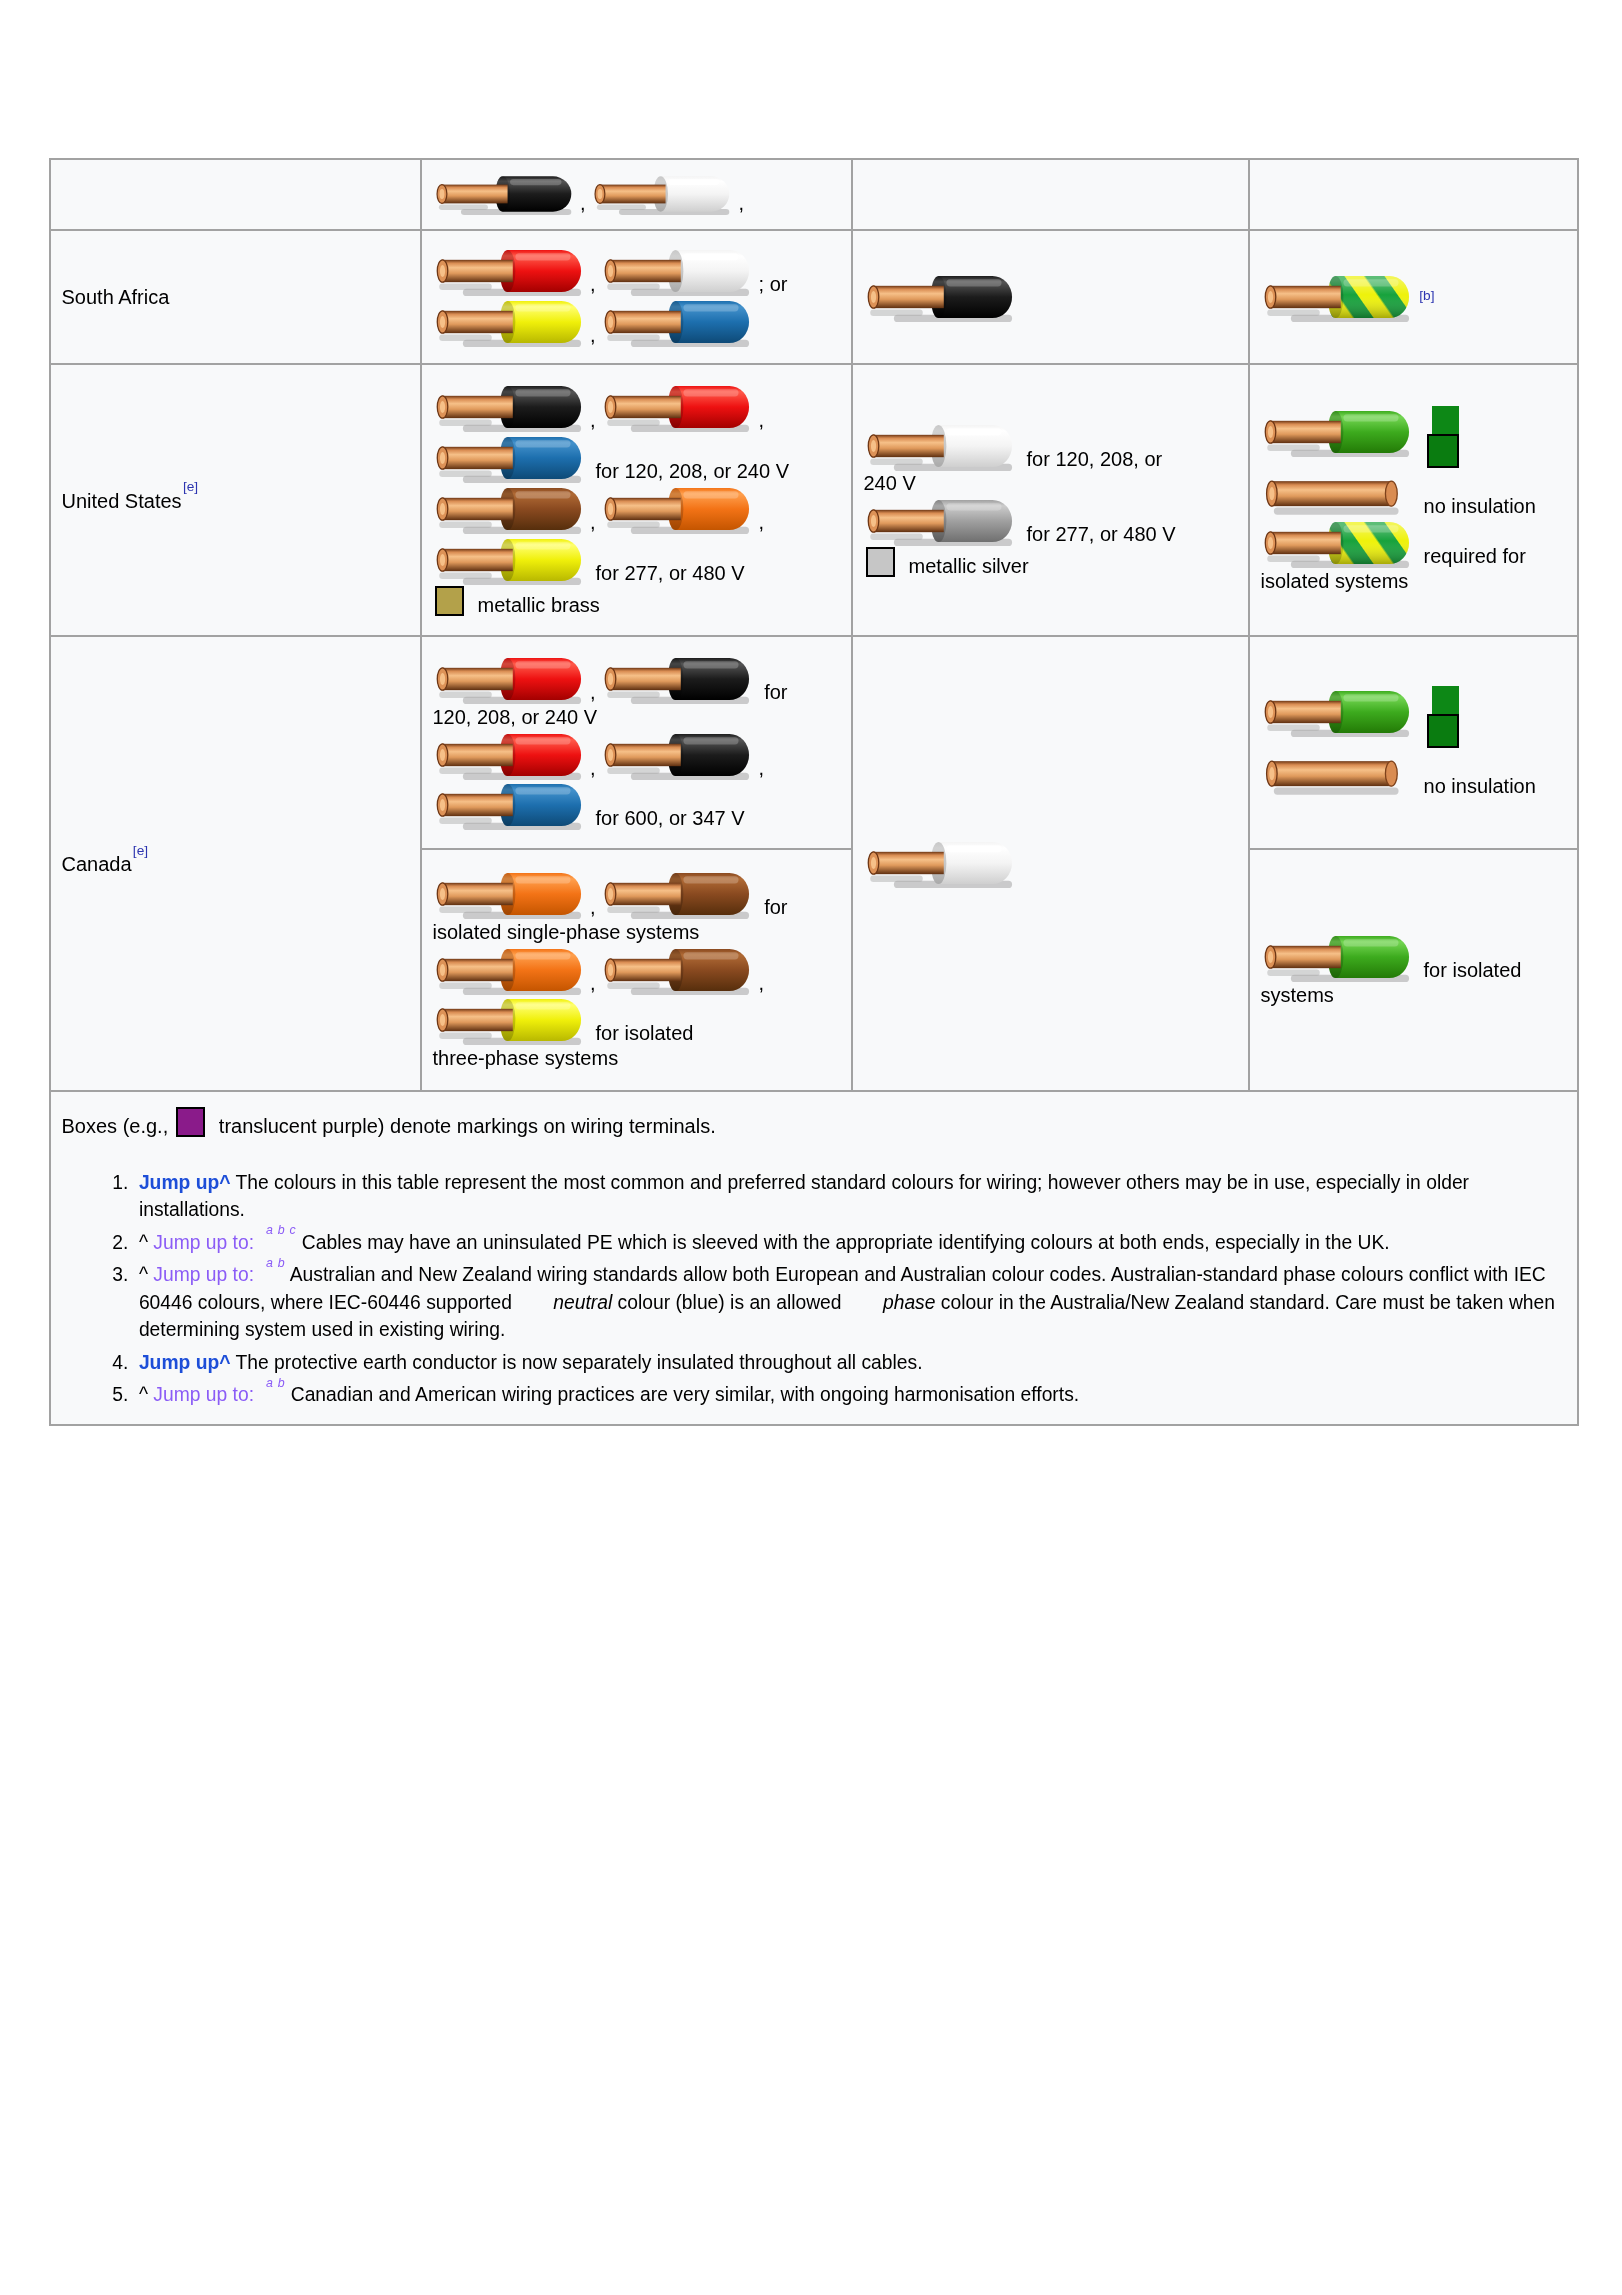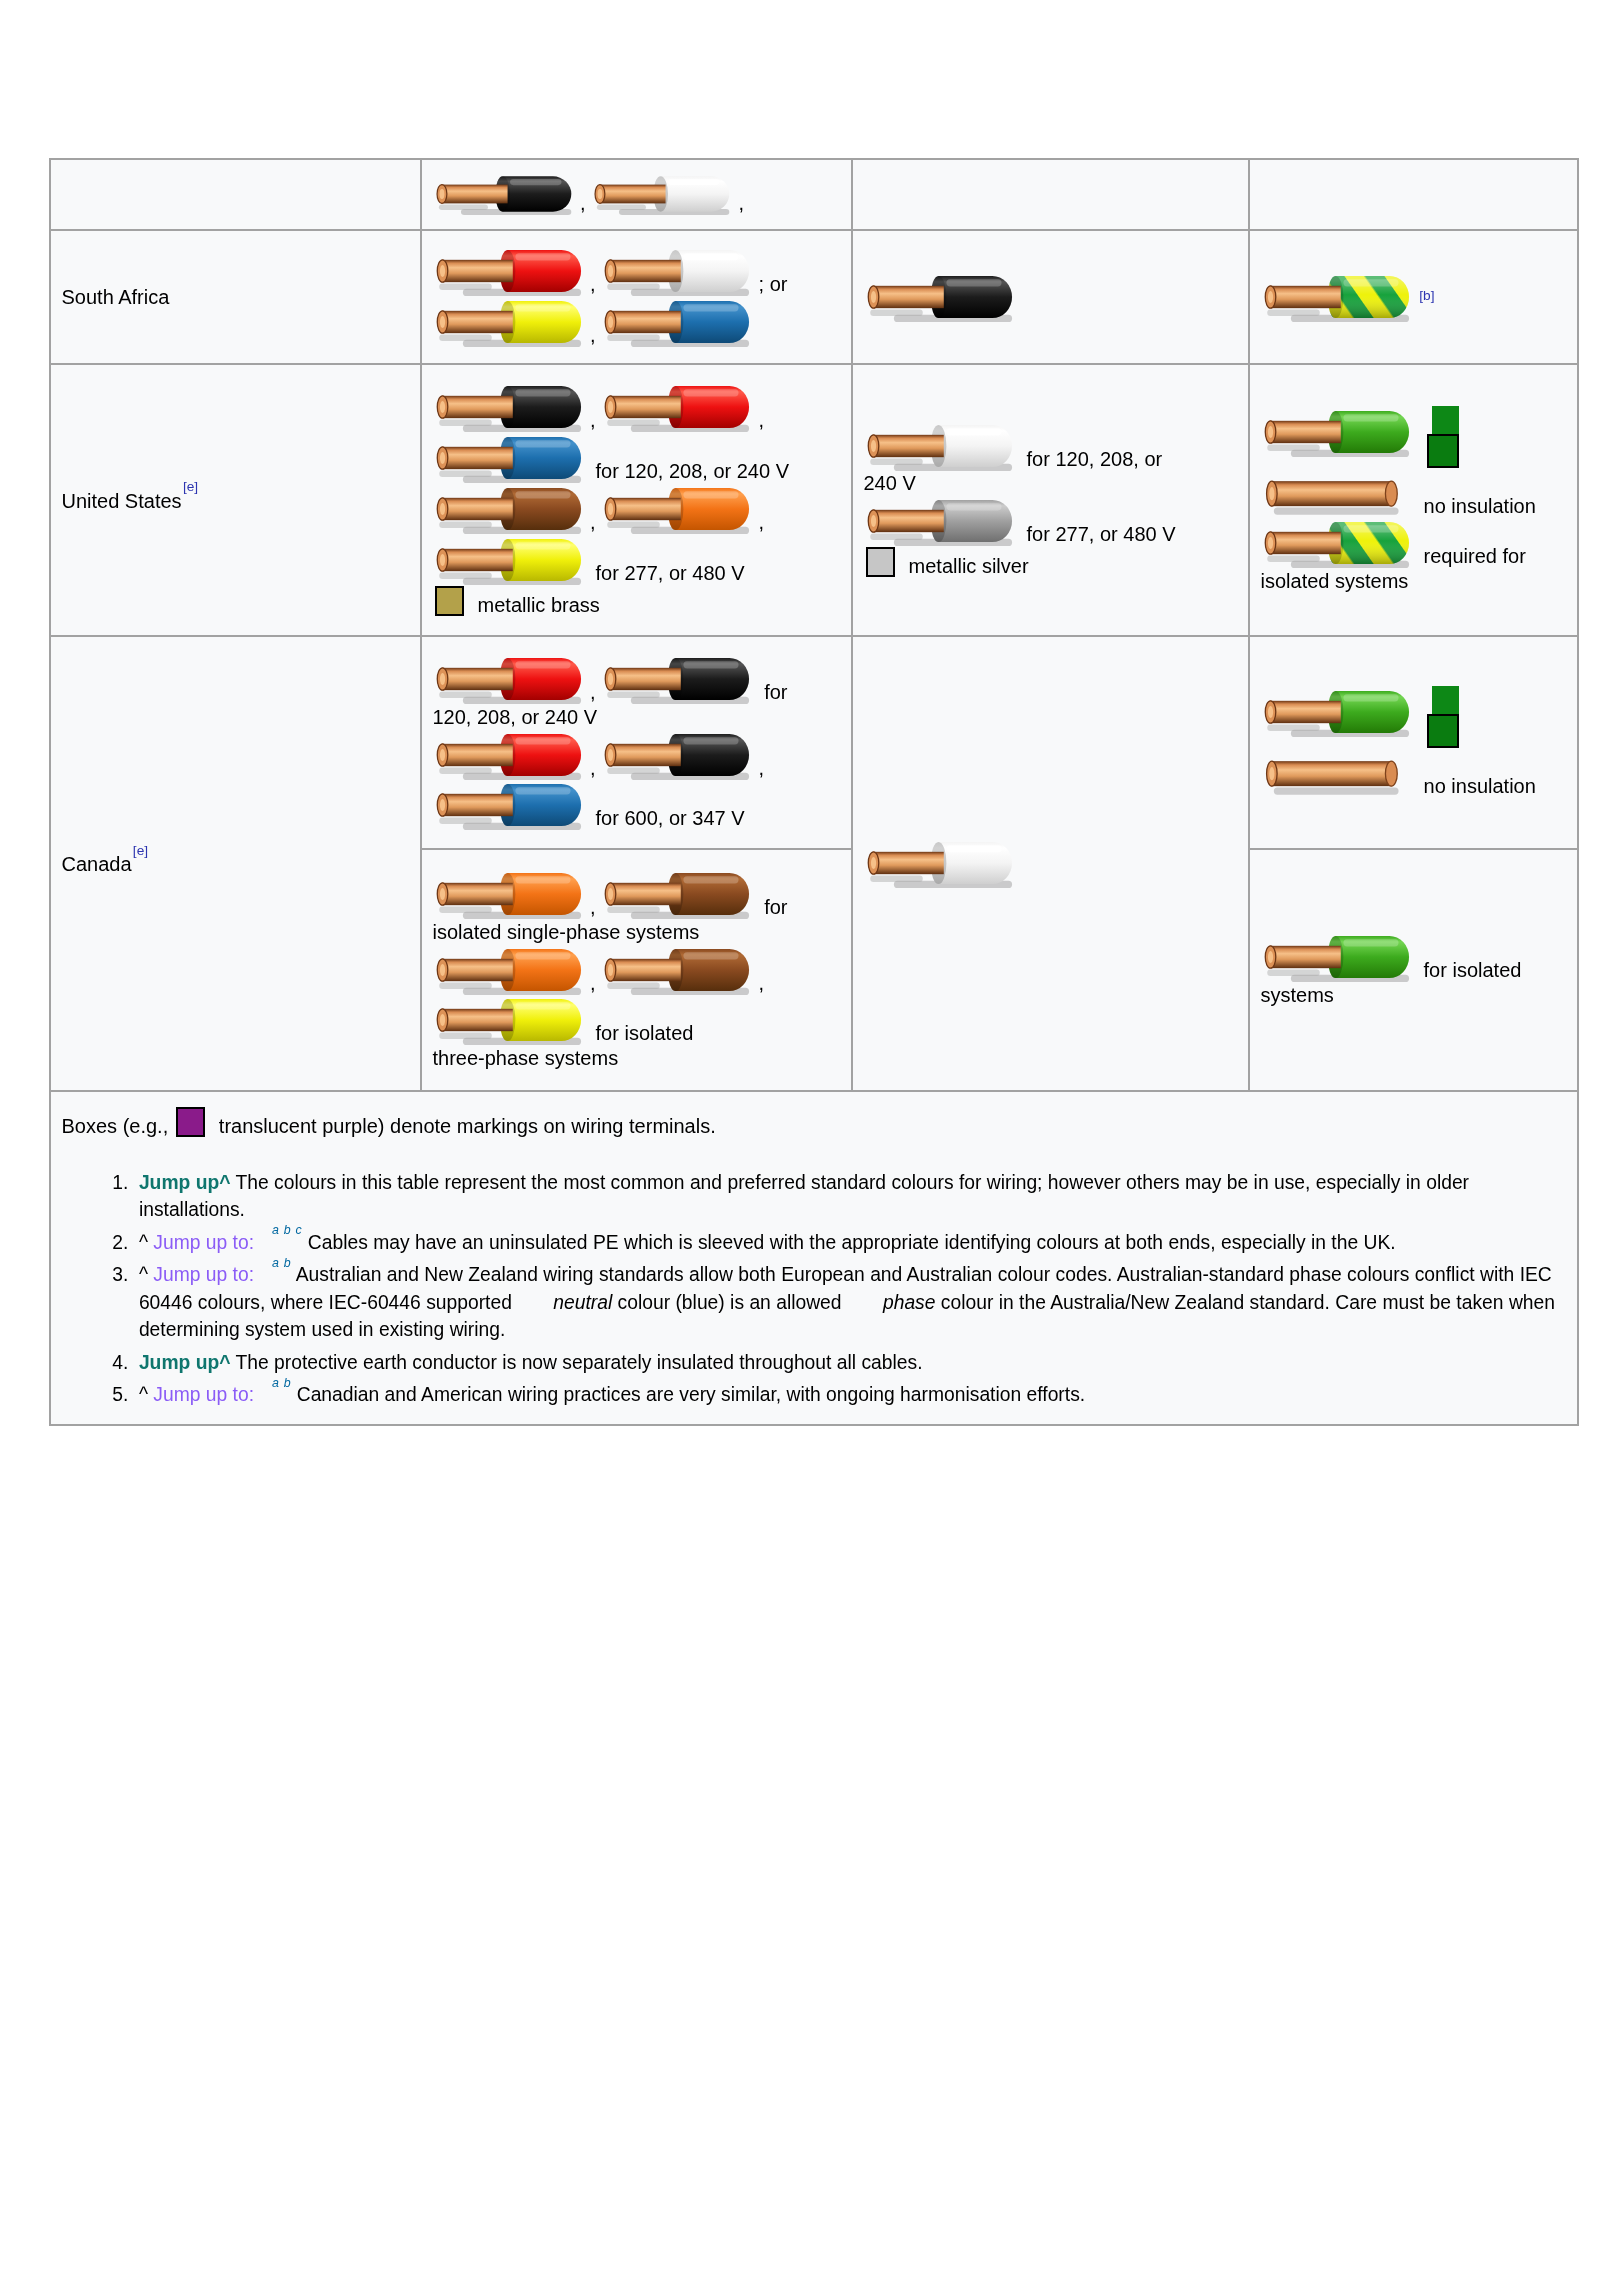--- a/index.html
+++ b/index.html
@@ -21,23 +21,23 @@
   
   .cbox{display:inline-block;width:25px;height:26px;border:2.6px solid #000;
         vertical-align:-3.9px;margin:0 7.9px 0 2.6px;}
   
   .gpair{display:inline-block;vertical-align:-15.7px;margin-left:9.2px;}
   .gpair .g1{display:block;width:27.5px;height:29px;margin-left:4.6px;}
   .gpair .g2{display:block;width:27.5px;height:30px;border:2.6px solid #000;margin-top:-1.3px;}
   
   .ref{font-size:13.7px;color:#2d35b0;position:relative;top:-8.5px;margin-left:1.3px;}
   .link{color:#8b5cf6;}
-  .link.bold{font-weight:bold;color:#0f766e;}
-  .supl{font-size:12.4px;font-style:italic;color:#0369a1;position:relative;top:-7.2px;
-        margin-left:18px;letter-spacing:0.7px;}
+  .link.bold{font-weight:bold;color:#1d4ed8;}
+  .supl{font-size:12.4px;font-style:italic;color:#8b5cf6;position:relative;top:-7.2px;
+        margin-left:12px;letter-spacing:0.7px;}
   
   td.footer-cell{padding:10.5px 13px 17px 13px;vertical-align:top;}
   .boxes-note{font-size:20px;margin:3.9px 0 0 0;}
   ol.footnotes{margin:30px 0 5.2px 0;padding-left:63px;font-size:19.3px;line-height:1.42;}
   ol.footnotes li{margin:0 0 5.2px 9.2px;padding-left:5.2px;}
   em{font-style:italic;margin-left:36px;}
 </style>
 </head>
 <body>
 

